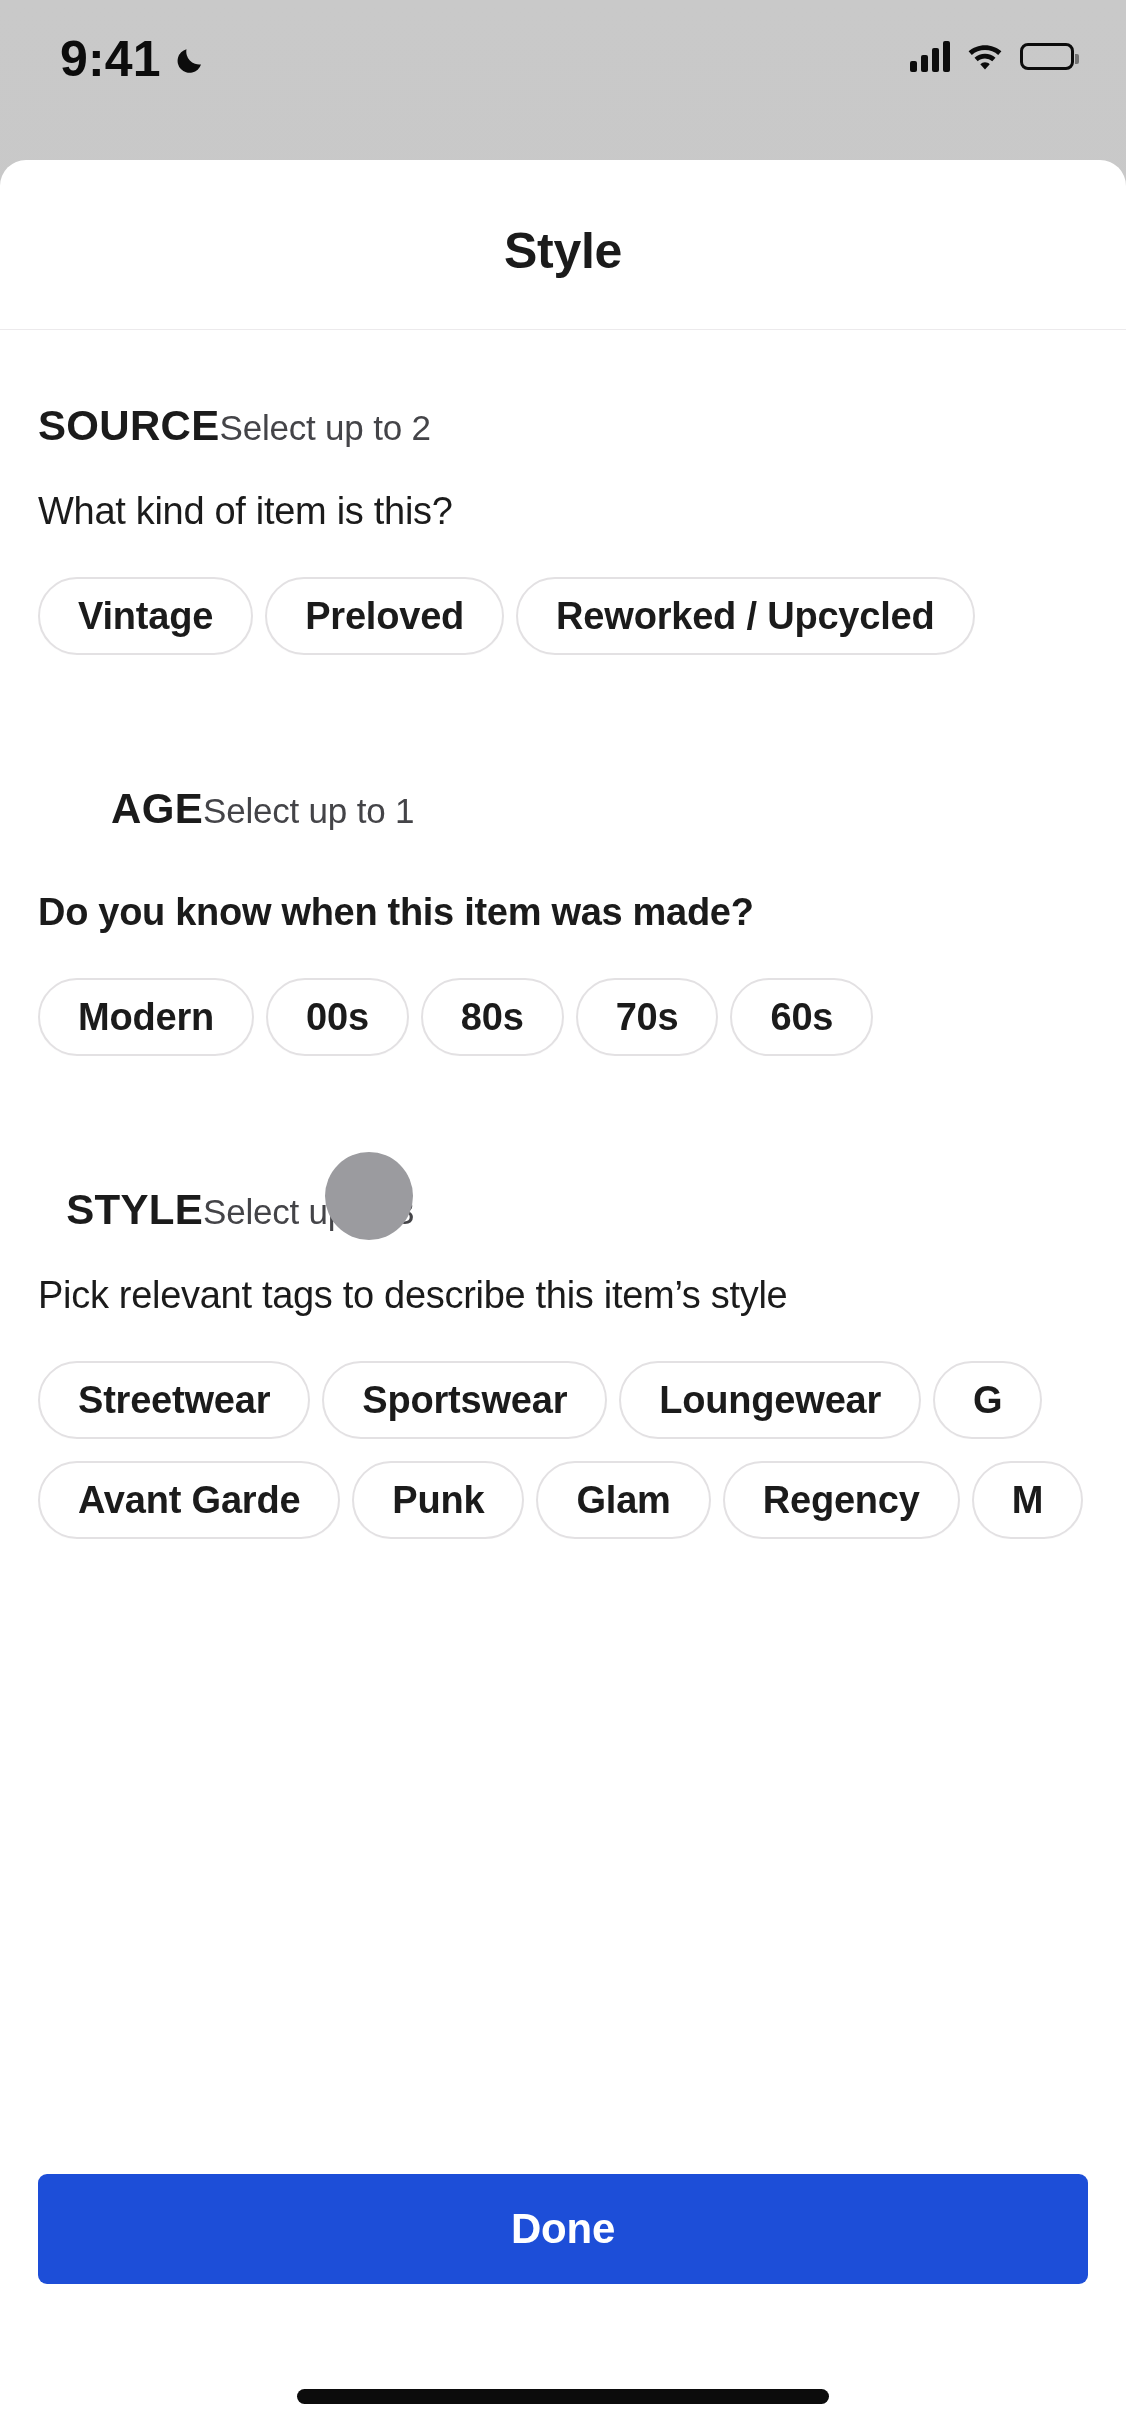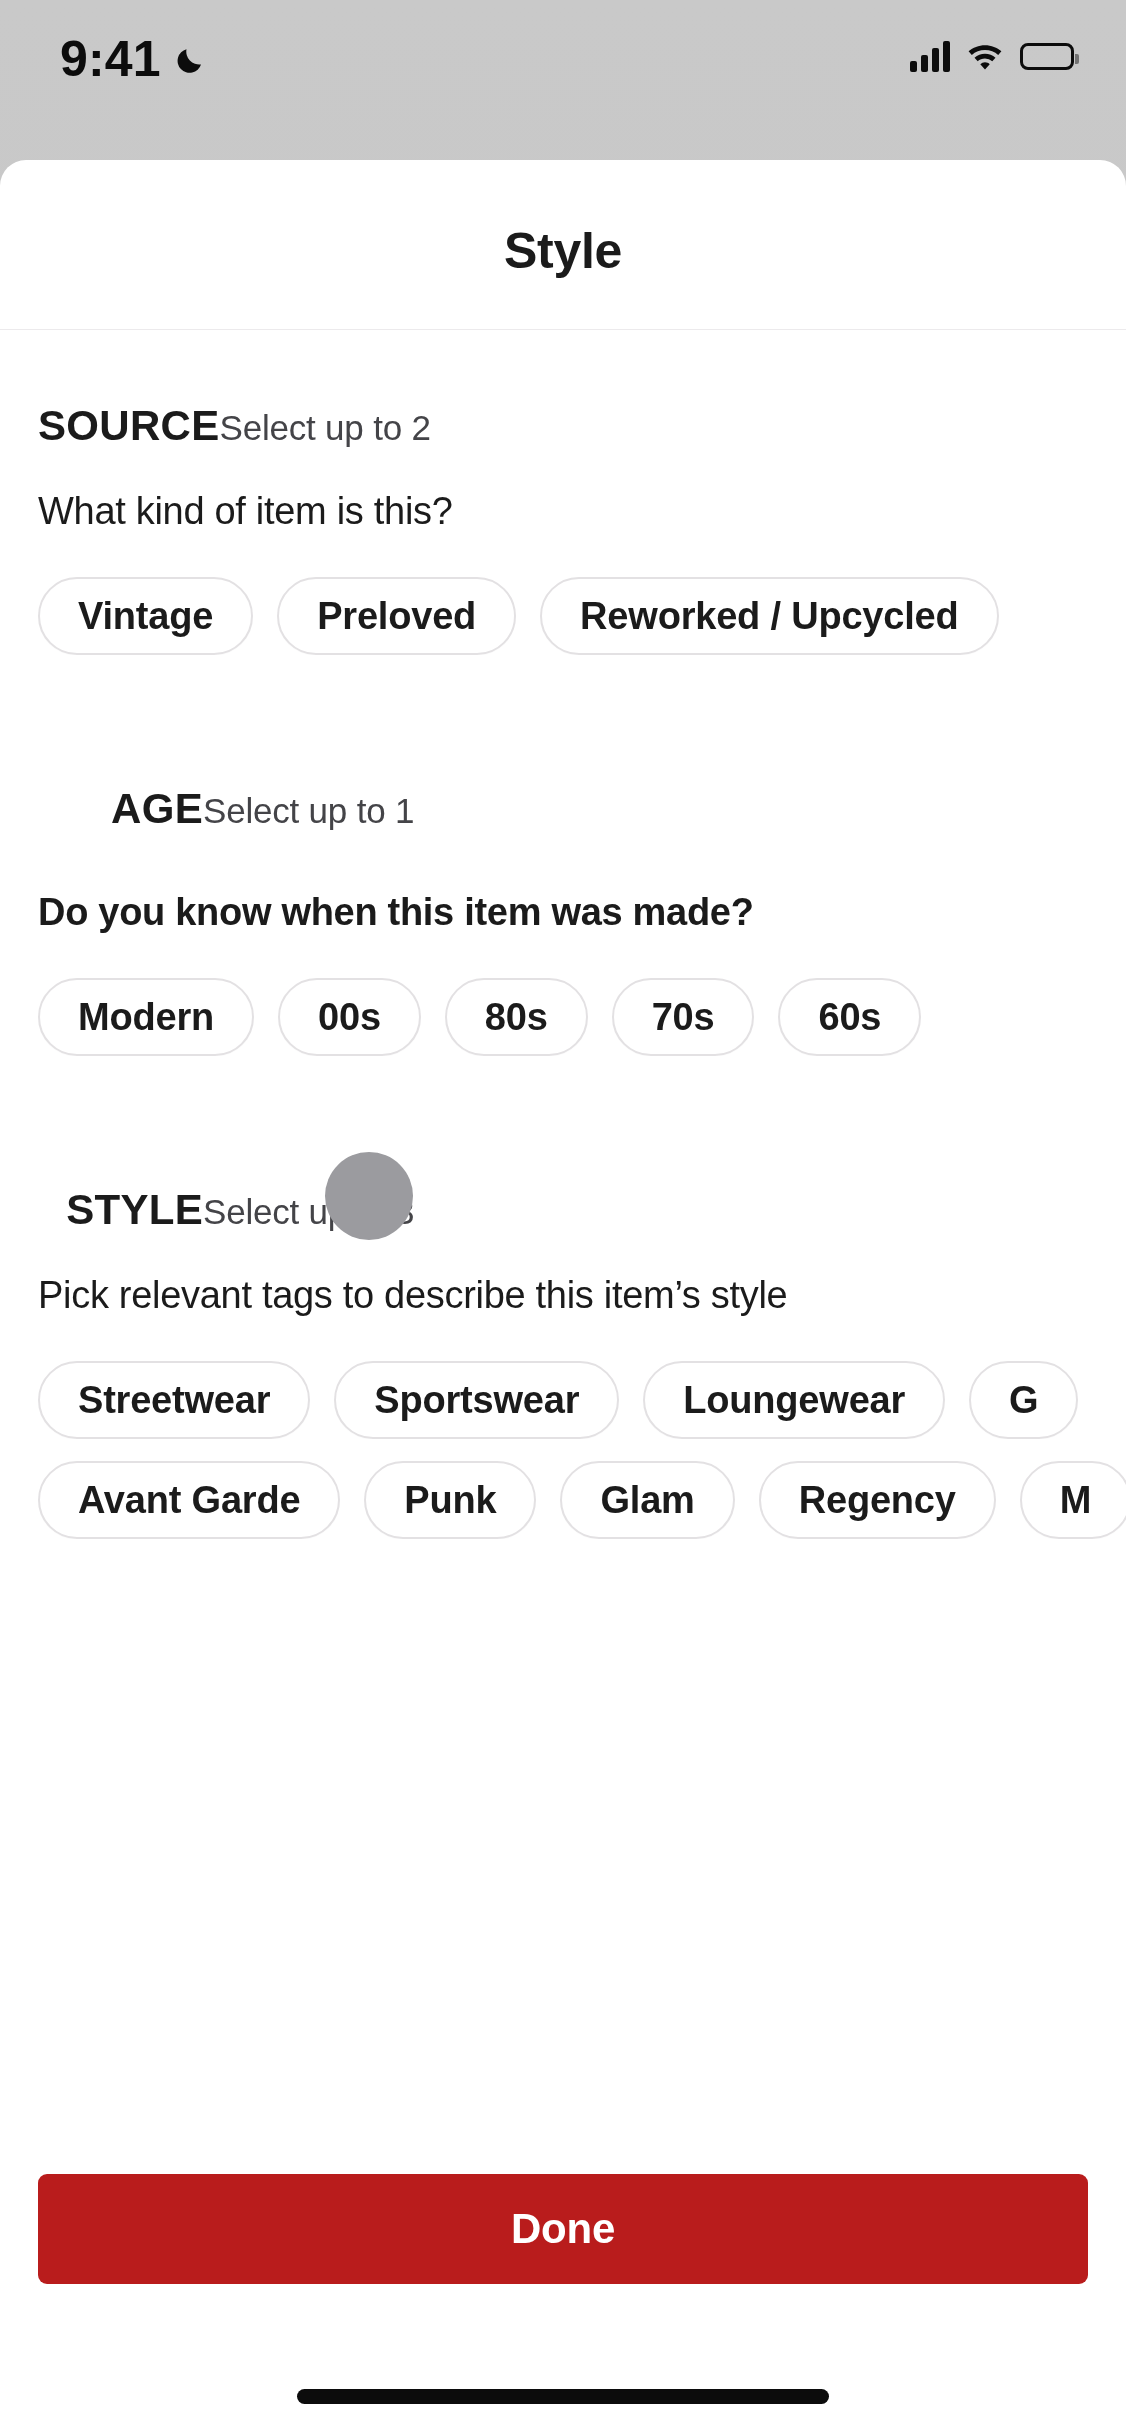--- a/index.html
+++ b/index.html
@@ -87,21 +87,21 @@
     font-size:35px; font-weight:400; color:#444448;
     letter-spacing:-0.2px;
   }
   .section-question {
     padding-left:38px;
     font-size:38px; font-weight:400; color:#1b1b1b;
     letter-spacing:-0.3px;
   }
 
   .chip-row {
-    display:flex; align-items:center; gap:24px;
+    display:flex; align-items:center; gap:12px;
     padding-left:38px;
     white-space:nowrap;
     overflow:hidden;
   }
   .chip {
     flex:0 0 auto;
     height:78px;
     border:2px solid #e3e1e3;
     border-radius:42px;
     background:#fff;
@@ -136,21 +136,21 @@
     z-index:5;
   }
 
   
   .footer {
     position:absolute; left:0; bottom:0; width:1126px;
   }
   .done-btn {
     position:absolute; left:38px; bottom:152px;
     width:1050px; height:110px;
-    background:#b91c1c;
+    background:#1d4ed8;
     border:none; border-radius:9px;
     color:#ffffff;
     font-family:"Liberation Sans", sans-serif;
     font-size:42px; font-weight:700;
     letter-spacing:-0.2px;
     display:flex; align-items:center; justify-content:center;
   }
   .home-indicator {
     position:absolute; left:50%; transform:translateX(-50%);
     bottom:32px;

